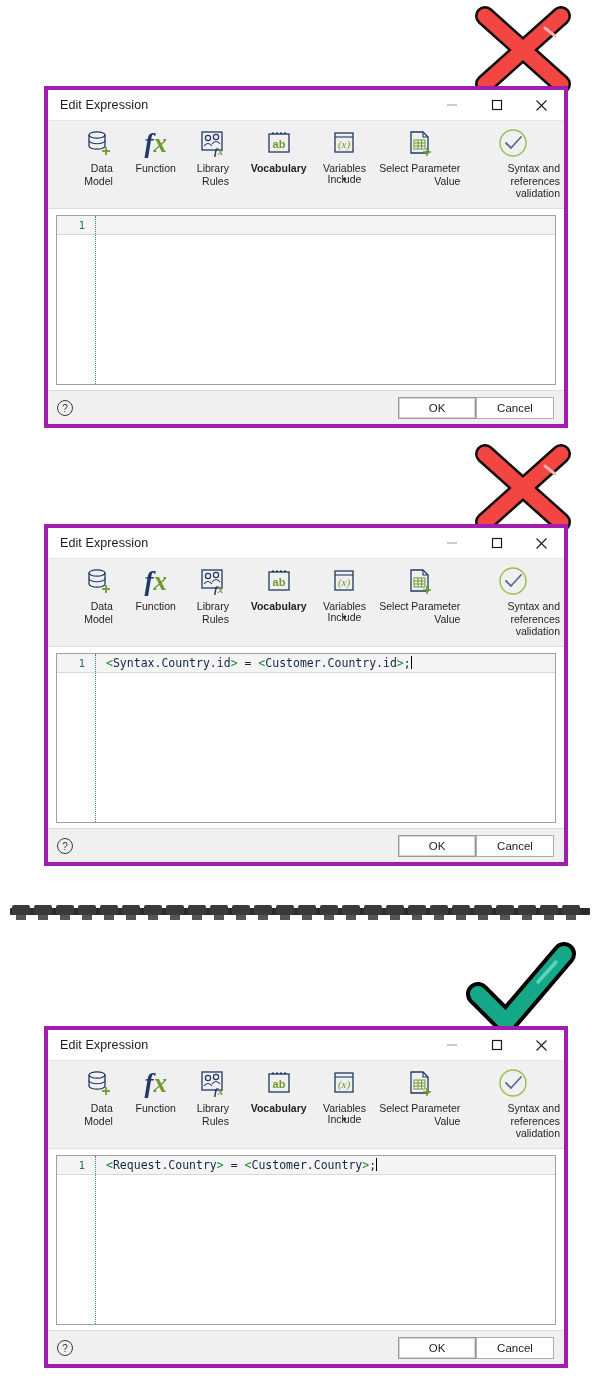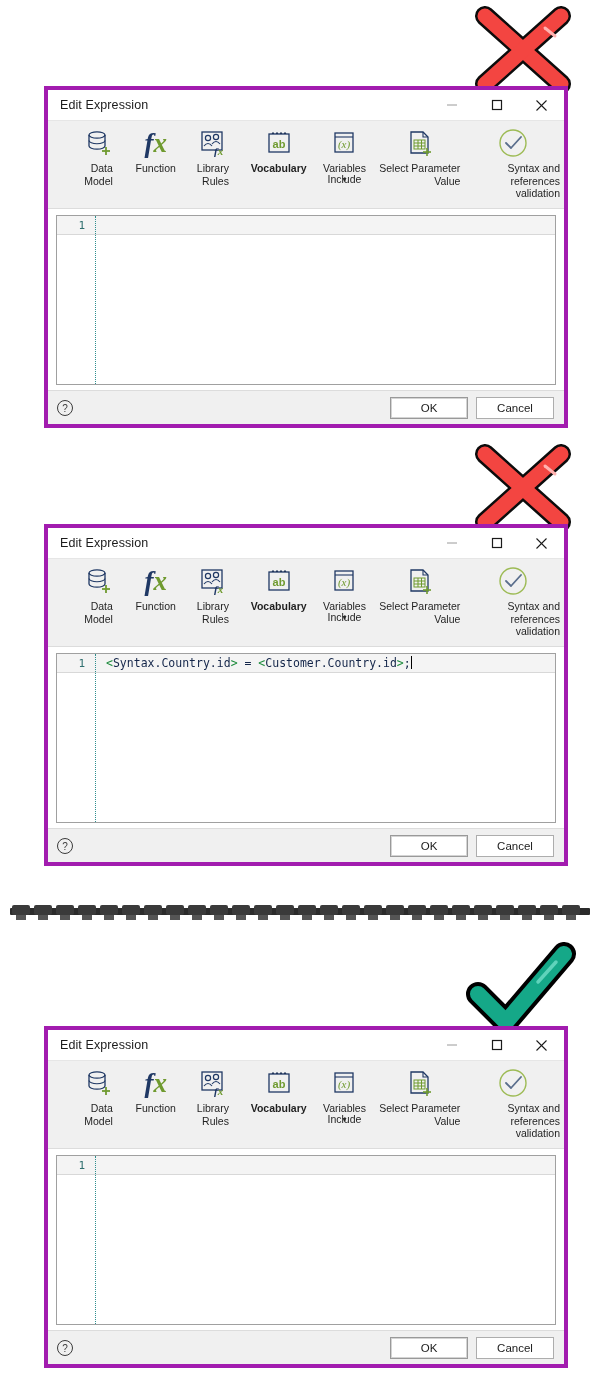--- a/index.html
+++ b/index.html
@@ -170,21 +170,21 @@
     border-top: 1px solid #dcdcdc;
     display: flex;
     align-items: center;
     padding: 0 10px 0 8px;
     box-sizing: border-box;
   }
   .help-ico { width: 18px; height: 18px; }
   .footer-btns {
     margin-left: auto;
     display: flex;
-    gap: 8px;
+    gap: 0;
   }
   .btn {
     width: 78px;
     height: 22px;
     border: 1px solid #adadad;
     background: #ffffff;
     font-size: 11.5px;
     color: #1b1b1b;
     display: flex;
     align-items: center;
@@ -701,20 +701,21 @@
       <span class="rb-lbl">Syntax and references
 validation</span>
     </div>
   </div>
 
   <div class="editor-wrap">
     <div class="editor">
       <div class="guide"></div>
       <div class="code-row">
         <span class="gutter">1</span>
+        <span class="code-text"><span class="ang">&lt;</span><span>Request.Country</span><span class="ang">&gt;</span><span> = </span><span class="ang">&lt;</span><span>Customer.Country</span><span class="ang">&gt;</span><span>;</span><span class="caret-bar"></span></span>
       </div>
     </div>
   </div>
 
   <div class="footer">
     <span class="help-ico">
       <svg width="18" height="18" viewBox="0 0 18 18">
           <circle cx="9" cy="9" r="7.5" fill="none" stroke="#3b3b3b" stroke-width="1"></circle>
           <text x="9" y="13" text-anchor="middle" font-family="Liberation Sans, sans-serif" font-size="10" fill="#3b3b3b">?</text>
         </svg>

